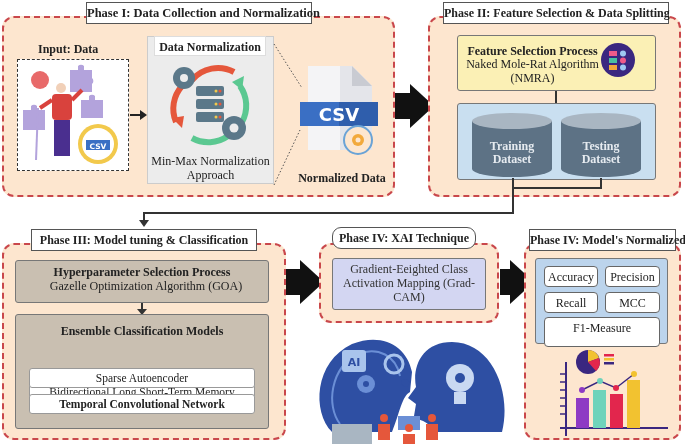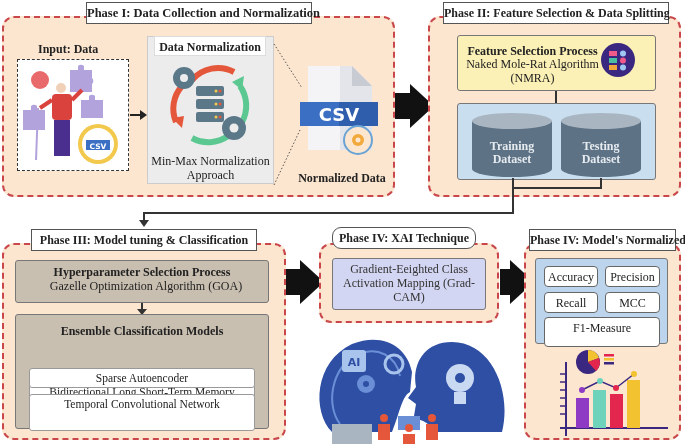--- a/index.html
+++ b/index.html
@@ -138,21 +138,21 @@
 <div class="abs bold center" style="left:15px; top:265px; width:254px; font-size:12px;">Hyperparameter Selection Process</div>
 <div class="abs center" style="left:15px; top:279px; width:262px; font-size:12px;">Gazelle Optimization Algorithm (GOA)</div>
 
 <div class="line" style="left:141px; top:303px; width:2px; height:8px;"></div>
 <div class="abs" style="left:137px; top:309px; width:0; height:0; border-left:5px solid transparent; border-right:5px solid transparent; border-top:6px solid #333;"></div>
 
 <div class="abs" style="left:15px; top:314px; width:254px; height:115px; background:#c9bfb1; border:1px solid #777; border-radius:3px; box-sizing:border-box;"></div>
 <div class="abs bold center" style="left:15px; top:324px; width:254px; font-size:12px;">Ensemble Classification Models</div>
 <div class="model" style="left:29px; top:342px; width:226px; height:20px;margin-top:40px;">Bidirectional Long Short-Term Memory</div>
 <div class="model" style="left:29px; top:368px; width:226px; height:20px;">Sparse Autoencoder</div>
-<div class="model" style="left:29px; top:394px; width:226px; height:37px;">Temporal Convolutional Network</div>
+<div class="model" style="left:29px; top:394px; width:226px; height:20px;font-weight:bold;">Temporal Convolutional Network</div>
 
 <div class="arrow-body" style="left:286px; top:269px; width:14px; height:26px;"></div>
 <div class="arrow-head" style="left:300px; top:260px;"></div>
 
 <div class="phase" style="left:319px; top:243px; width:180px; height:80px;"></div>
 <div class="phase-label" style="left:332px; top:227px; width:144px; height:22px; font-size:12px;border-radius:9px;">Phase IV: XAI Technique</div>
 <div class="abs" style="left:332px; top:258px; width:154px; height:52px; background:#d3d6f2; border:1px solid #777; border-radius:3px; box-sizing:border-box;"></div>
 <div class="abs center" style="left:332px; top:262px; width:154px; font-size:12px; color:#333;">Gradient-Eeighted Class</div>
 <div class="abs center" style="left:332px; top:276px; width:154px; font-size:12px; color:#333;">Activation Mapping  (Grad-</div>
 <div class="abs center" style="left:332px; top:290px; width:154px; font-size:12px; color:#333;">CAM)</div>

